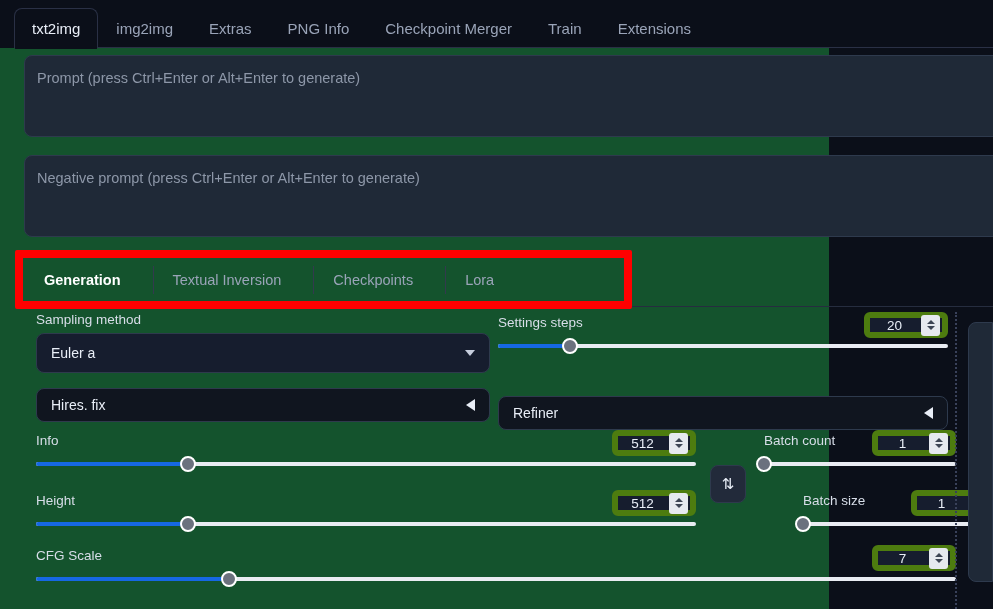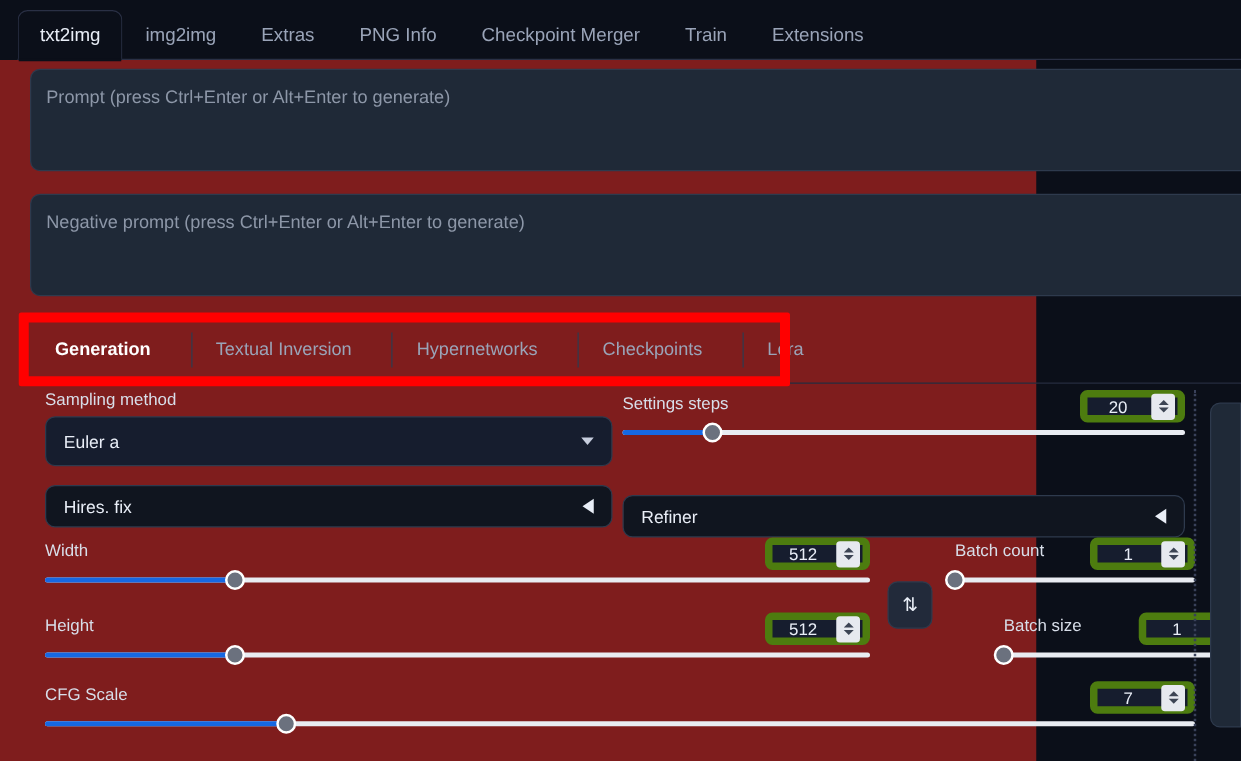--- a/index.html
+++ b/index.html
@@ -2,21 +2,21 @@
 <html><head>
 <meta charset="utf-8">
 <style>
   * { box-sizing: border-box; margin: 0; padding: 0; }
   html, body {
     width: 993px; height: 609px;
     background: #0b0f19;
     font-family: "Liberation Sans", sans-serif;
     overflow: hidden;
   }
-  #app { position: relative; width: 829px; height: 609px; background: #7f1d1d; }
+  #app { position: relative; width: 829px; height: 609px; background: #14532d; }
 
   
   .topbar {
     position: absolute; left: 0; top: 0; width: 993px; height: 48px;
     background: #0b0f19;
   }
   .topbar-underline {
     position: absolute; left: 14px; top: 47px; width: 979px; height: 1px;
     background: #2a3045;
   }
@@ -172,21 +172,20 @@
     <div class="topbar-underline"></div>
   </div>
 
   <div class="promptbox" id="prompt-box">Prompt (press Ctrl+Enter or Alt+Enter to generate)</div>
 
   <div class="promptbox" id="negative-prompt-box">Negative prompt (press Ctrl+Enter or Alt+Enter to generate)</div>
 
   <div class="inner-tabbar" id="inner-tabs-container">
       <div class="inner-tab active">Generation</div>
       <div class="inner-tab">Textual Inversion</div>
-      <div class="inner-tab">Hypernetworks</div>
       <div class="inner-tab">Checkpoints</div>
       <div class="inner-tab">Lora</div>
     </div>
   <div class="inner-tabbar-underline"></div>
   <div class="red-annot"></div>
 
   <div class="gen-panel">
 
     <div class="col-left">
       <span class="field-label">Sampling method</span>
@@ -223,21 +222,21 @@
 
     <div class="col-right" style="top:84px;">
       <div class="accordion">
         <span class="acc-title">Refiner</span>
         <span class="acc-arrow"></span>
       </div>
     </div>
 
     <div class="wh-block" style="position:absolute; left:12px; top:118px;">
       <div class="row-label-line">
-        <span class="field-label">Width</span>
+        <span class="field-label">Info</span>
         <div class="numbox">
           <span class="numval">512</span>
           <span class="spinner">
             <span class="chev up"></span>
               <span class="chev dn"></span>
           </span>
         </div>
       </div>
       <div class="slider">
         <span class="track"></span>

